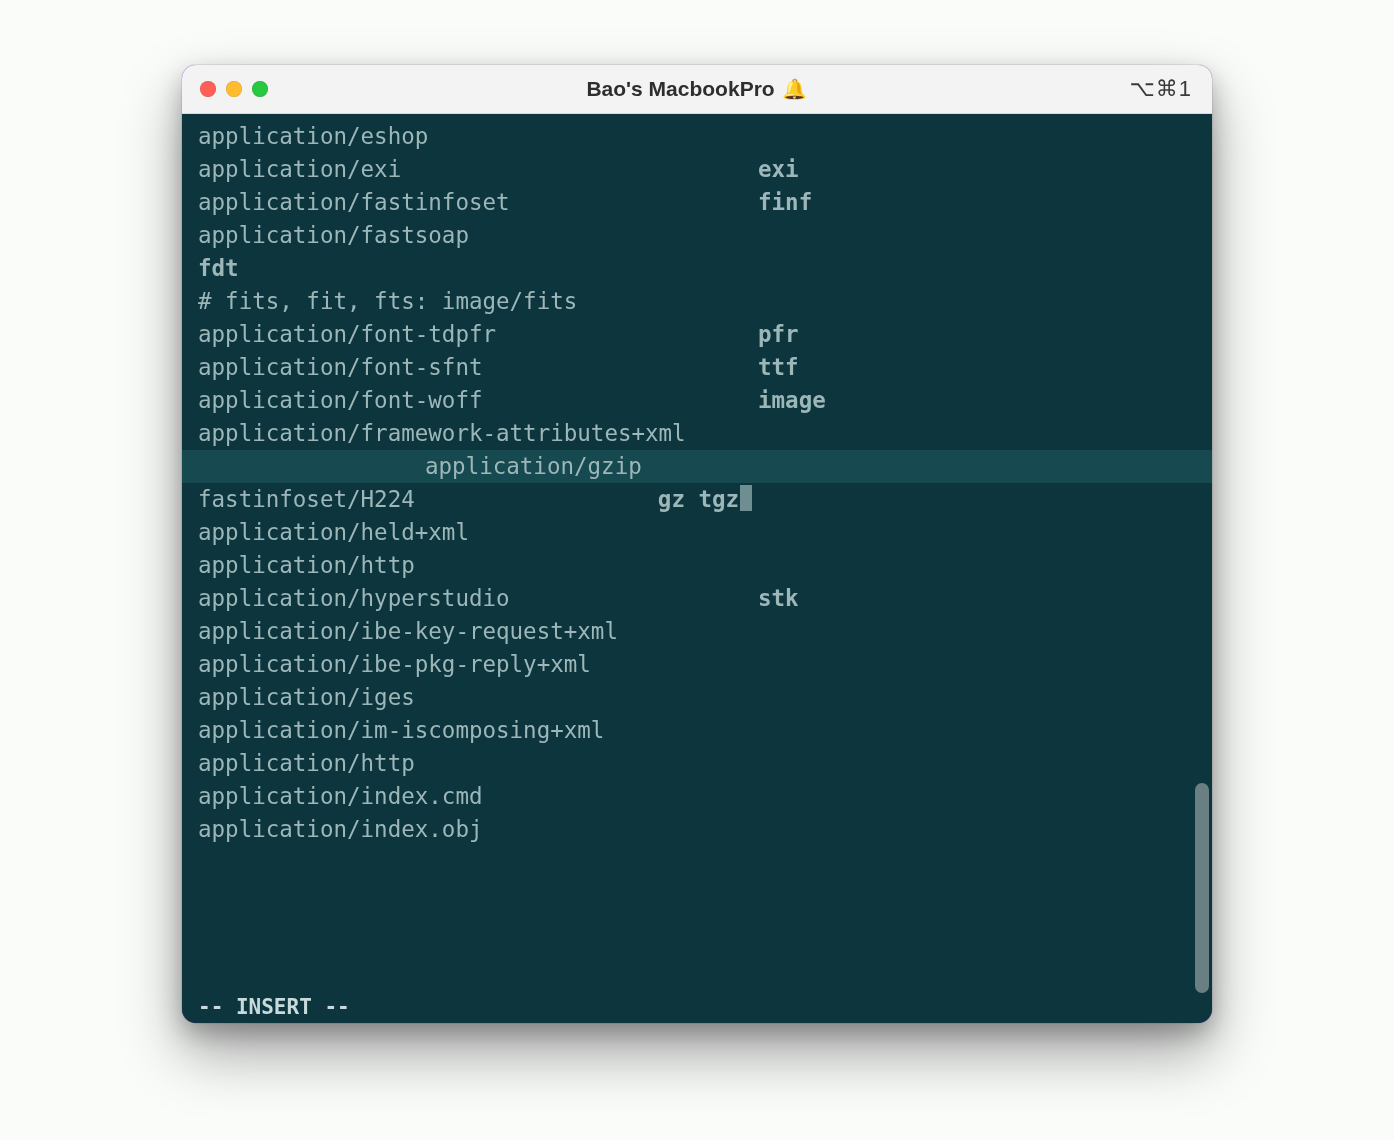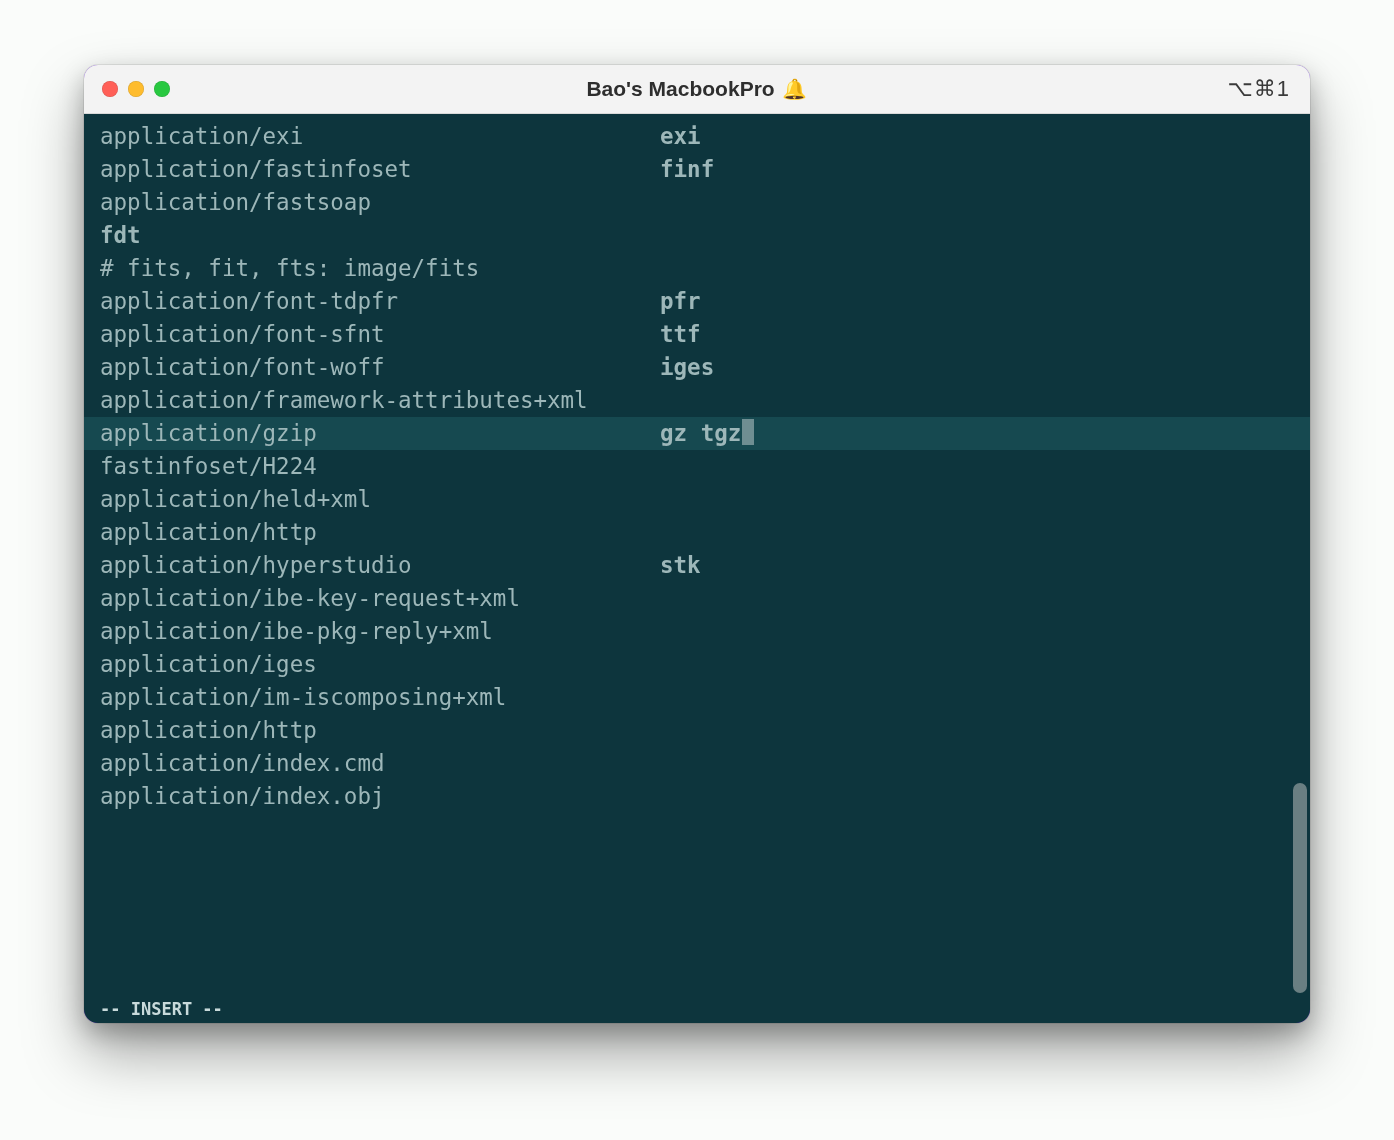--- a/index.html
+++ b/index.html
@@ -14,21 +14,21 @@
     position: relative;
     width: 1394px;
     height: 1140px;
     display: flex;
     align-items: flex-start;
     justify-content: center;
   }
   .window {
     position: relative;
     margin-top: 65px;
-    width: 1226px;
+    width: 1030px;
     height: 958px;
     background: #6d28d9;
     border-radius: 14px;
     box-shadow:
       0 30px 60px rgba(0,0,0,0.35),
       0 10px 25px rgba(0,0,0,0.25),
       0 0 0 1px rgba(0,0,0,0.08);
     overflow: hidden;
     display: flex;
     flex-direction: column;
@@ -95,20 +95,21 @@
   }
   .row {
     display: flex;
     white-space: pre;
     padding: 0 0 0 16px;
     height: 33px;
     align-items: center;
   }
   .row.cursor-line {
     background: #164950;
+    flex-direction: column;
   }
   .col-a {
     width: 560px;
     flex-shrink: 0;
   }
   .col-b {
     flex: 1;
     font-weight: bold;
   }
   .cursor-block {
@@ -117,21 +118,21 @@
     height: 26px;
     background: #6f8e92;
     vertical-align: -4px;
     margin-left: 1px;
   }
   .status {
     position: absolute;
     left: 16px;
     bottom: 4px;
     font-family: ui-monospace, "SF Mono", Menlo, Consolas, monospace;
-    font-size: 17px;
+    font-size: 21px;
     font-weight: 700;
     color: #c8dadb;
   }
   .scrollbar-track {
     position: absolute;
     right: 2px;
     top: 0;
     bottom: 0;
     width: 18px;
   }
@@ -161,28 +162,29 @@
         <span class="title-text">
           <span>Bao's MacbookPro</span>
           <span class="bell">🔔</span>
         </span>
       </div>
       <div class="shortcut">⌥⌘1</div>
     </div>
 
     <div class="terminal">
       <div class="term-inner" id="term-rows">
+          <div class="row"><span class="col-a">application/eshop</span><span class="col-b"></span></div>
           <div class="row"><span class="col-a">application/exi</span><span class="col-b">exi</span></div>
           <div class="row"><span class="col-a">application/fastinfoset</span><span class="col-b">finf</span></div>
           <div class="row"><span class="col-a">application/fastsoap</span><span class="col-b"></span></div>
           <div class="row"><span class="col-b">fdt</span></div>
           <div class="row"><span class="col-a"># fits, fit, fts: image/fits</span><span class="col-b"></span></div>
           <div class="row"><span class="col-a">application/font-tdpfr</span><span class="col-b">pfr</span></div>
           <div class="row"><span class="col-a">application/font-sfnt</span><span class="col-b">ttf</span></div>
-          <div class="row"><span class="col-a">application/font-woff</span><span class="col-b">iges</span></div>
+          <div class="row"><span class="col-a">application/font-woff</span><span class="col-b">image</span></div>
           <div class="row"><span class="col-a">application/framework-attributes+xml</span><span class="col-b"></span></div>
           <div class="row cursor-line"><span class="col-a">application/gzip</span><span class="col-b">gz tgz<span class="cursor-block"></span></span></div>
           <div class="row"><span class="col-a">fastinfoset/H224</span><span class="col-b"></span></div>
           <div class="row"><span class="col-a">application/held+xml</span><span class="col-b"></span></div>
           <div class="row"><span class="col-a">application/http</span><span class="col-b"></span></div>
           <div class="row"><span class="col-a">application/hyperstudio</span><span class="col-b">stk</span></div>
           <div class="row"><span class="col-a">application/ibe-key-request+xml</span><span class="col-b"></span></div>
           <div class="row"><span class="col-a">application/ibe-pkg-reply+xml</span><span class="col-b"></span></div>
           <div class="row"><span class="col-a">application/iges</span><span class="col-b"></span></div>
           <div class="row"><span class="col-a">application/im-iscomposing+xml</span><span class="col-b"></span></div>

